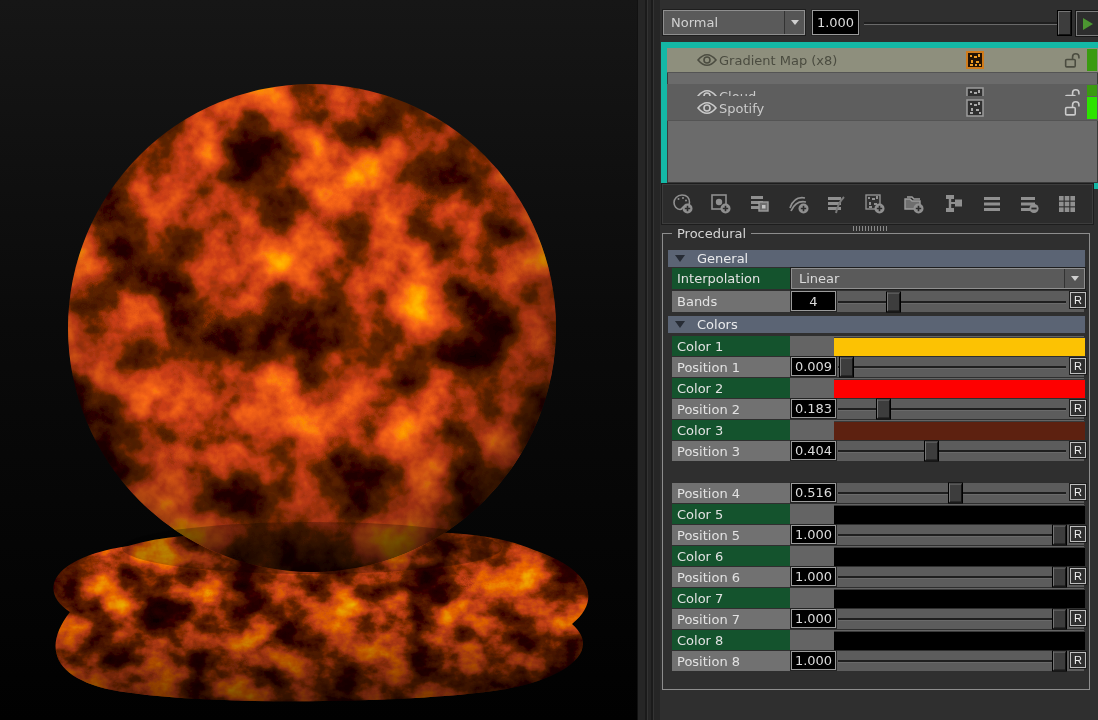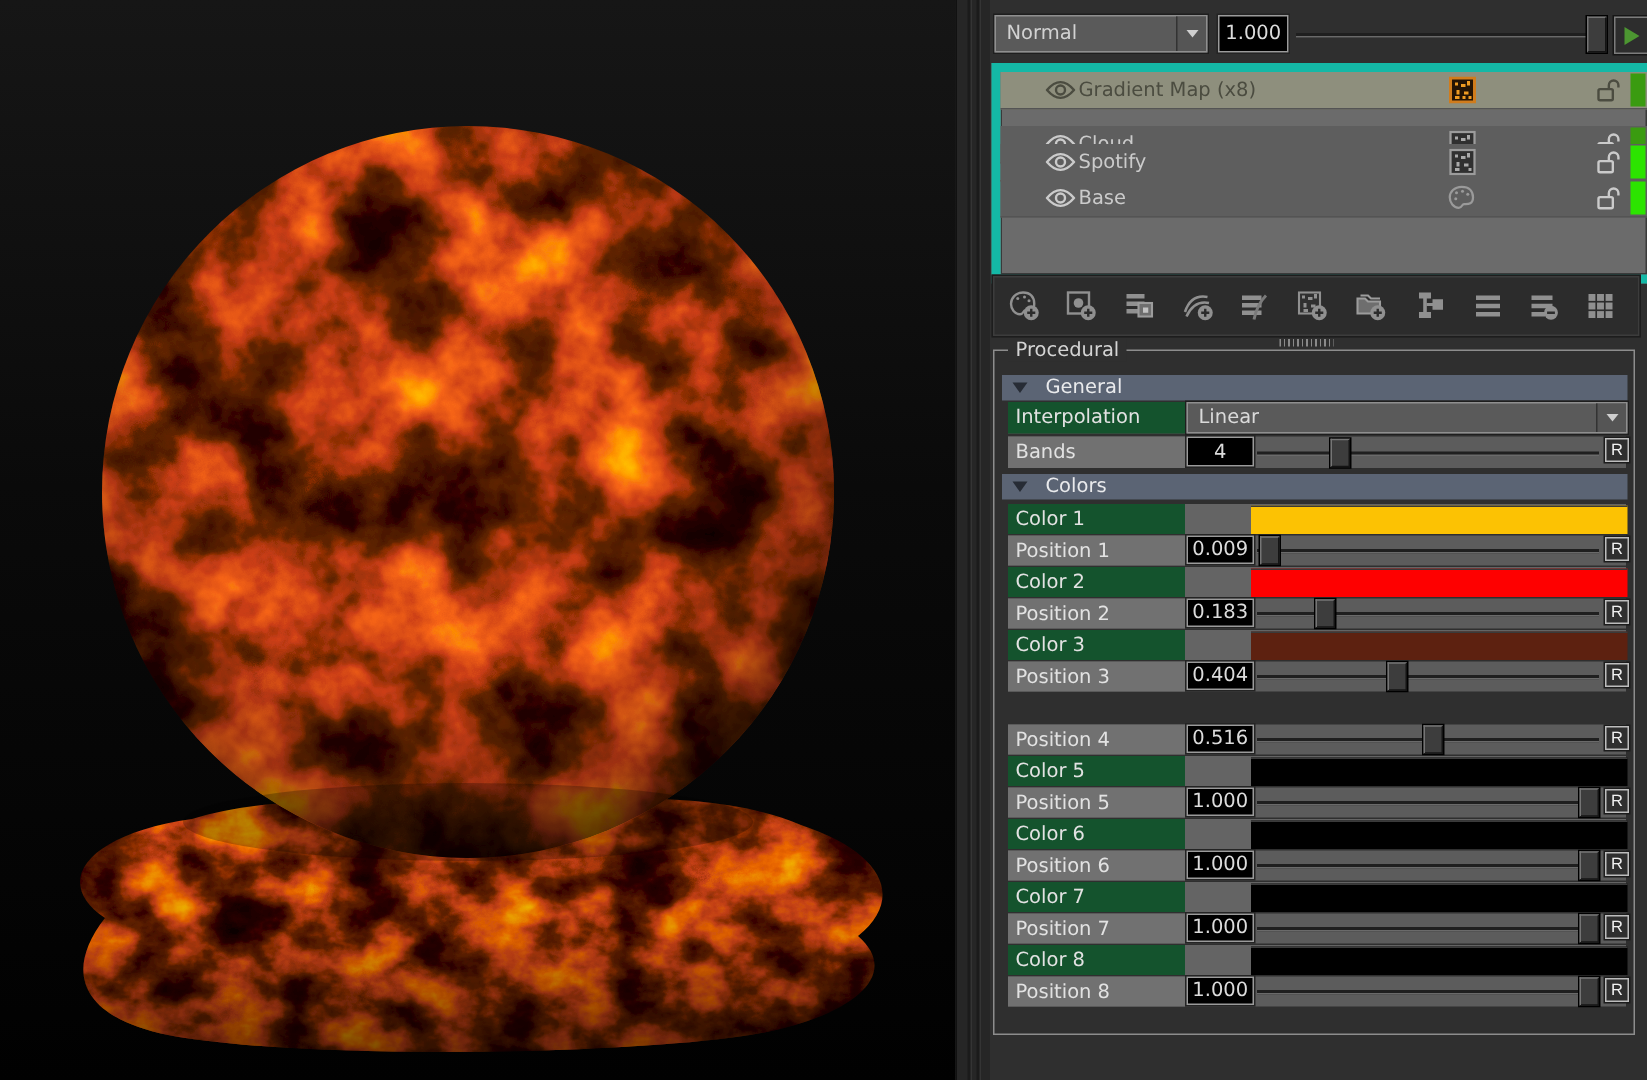--- a/index.html
+++ b/index.html
@@ -237,41 +237,20 @@
             <rect x="4" y="13" width="3" height="2"></rect>
           </g>
       </svg>
       <svg class="licon" style="left:396px;top:4px" width="17" height="17" viewBox="0 0 16 16">
         <rect x="2.5" y="7" width="9" height="7" rx="1" fill="none" stroke="currentColor" stroke-width="1.5"></rect>
         <path d="M9,7 V4.6 a3,3 0 0 1 6,0 V6" fill="none" stroke="currentColor" stroke-width="1.5"></path>
       </svg>
       <div class="greenstrip" style="background: rgb(44, 228, 0);"></div>
     </div>
 
-    <div class="layer-row" style="top:72px">
-      <svg class="eye" viewBox="0 0 20 14">
-        <path d="M1,7 Q10,-3.5 19,7 Q10,17.5 1,7 Z" fill="none" stroke="currentColor" stroke-width="1.6"></path>
-        <circle cx="10" cy="7" r="3" fill="none" stroke="currentColor" stroke-width="1.6"></circle>
-      </svg>
-      <span class="lname">Base</span>
-      <svg class="licon" style="left:298px" width="19" height="18" viewBox="0 0 19 18">
-        <path d="M9.5,1.5 C4.5,1.5 1.5,5 1.5,8.5 c0,3.5 2.5,7 6,7 c2.5,0 2,-2.5 3.5,-2.5 c2.5,0 6,0.5 6,-4.5 C17,4.5 14.5,1.5 9.5,1.5 Z" fill="none" stroke="#9a9a9a" stroke-width="1.5"></path>
-        <g fill="#9a9a9a">
-            <circle cx="6" cy="5.5" r="1"></circle>
-            <circle cx="10" cy="4.5" r="1"></circle>
-            <circle cx="13.5" cy="6.5" r="1"></circle>
-            <circle cx="5.5" cy="9.5" r="1"></circle>
-          </g>
-      </svg>
-      <svg class="licon" style="left:396px;top:4px" width="17" height="17" viewBox="0 0 16 16">
-        <rect x="2.5" y="7" width="9" height="7" rx="1" fill="none" stroke="currentColor" stroke-width="1.5"></rect>
-        <path d="M9,7 V4.6 a3,3 0 0 1 6,0 V6" fill="none" stroke="currentColor" stroke-width="1.5"></path>
-      </svg>
-      <div class="greenstrip" style="background: rgb(44, 228, 0);"></div>
-    </div>
   </div>
 
   <div class="abs" id="toolbar">
     <button class="tbtn" style="left:7px">
       <svg width="22" height="22" viewBox="0 0 22 22">
           <path d="M10,2 C5,2 2,6 2,9.5 c0,3.5 2.5,7 6,7 c2.5,0 2,-2.5 3.5,-2.5 c2.5,0 6,0.5 6,-4.5 C17.5,5 15,2 10,2 Z" fill="none" stroke="#909090" stroke-width="1.6"></path>
           <g fill="#909090">
             <circle cx="6.5" cy="6" r="1"></circle>
             <circle cx="11" cy="5" r="1"></circle>
             <circle cx="14" cy="7.5" r="1"></circle>

